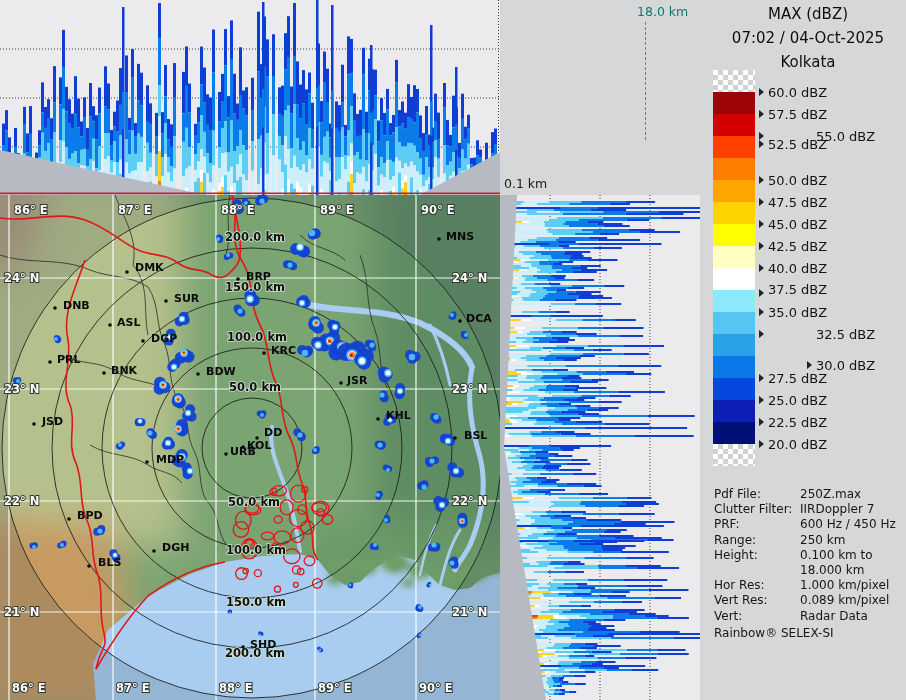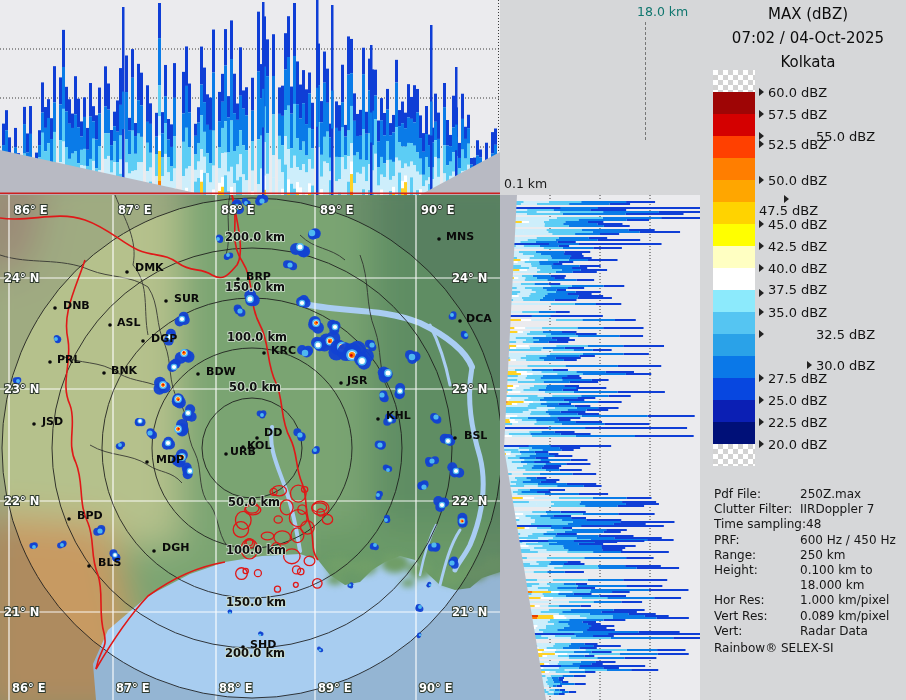--- a/index.html
+++ b/index.html
@@ -2567,21 +2567,21 @@
           <span>55.0 dBZ</span>
         </div>
         <div class="scale-label" style="top: 67px;">
           <span class="arrow"></span>
           <span>52.5 dBZ</span>
         </div>
         <div class="scale-label" style="top: 103px;">
           <span class="arrow"></span>
           <span>50.0 dBZ</span>
         </div>
-        <div class="scale-label" style="top: 125px; flex-direction: column;">
+        <div class="scale-label" style="top: 125px;">
           <span class="arrow"></span>
           <span>47.5 dBZ</span>
         </div>
         <div class="scale-label" style="top: 147px;">
           <span class="arrow"></span>
           <span>45.0 dBZ</span>
         </div>
         <div class="scale-label" style="top: 169px;">
           <span class="arrow"></span>
           <span>42.5 dBZ</span>
@@ -2620,21 +2620,20 @@
         </div>
         <div class="scale-label" style="top: 367px;">
           <span class="arrow"></span>
           <span>20.0 dBZ</span>
         </div>
       </div>
     <div id="meta">
       <div id="meta-rows">
           <div class="meta-row"><span class="ml">Pdf File:</span><span>250Z.max</span></div>
           <div class="meta-row"><span class="ml">Clutter Filter:</span><span>IIRDoppler 7</span></div>
-          <div class="meta-row inline"><span class="ml">Time sampling:</span><span>48</span></div>
           <div class="meta-row"><span class="ml">PRF:</span><span>600 Hz / 450 Hz</span></div>
           <div class="meta-row"><span class="ml">Range:</span><span>250 km</span></div>
           <div class="meta-row"><span class="ml">Height:</span><span>0.100 km to</span></div>
           <div class="meta-row"><span class="ml"></span><span>18.000 km</span></div>
           <div class="meta-row"><span class="ml">Hor Res:</span><span>1.000 km/pixel</span></div>
           <div class="meta-row"><span class="ml">Vert Res:</span><span>0.089 km/pixel</span></div>
           <div class="meta-row"><span class="ml">Vert:</span><span>Radar Data</span></div>
         </div>
       <div id="meta-footer" class="meta-row">Rainbow® SELEX-SI</div>
     </div>

